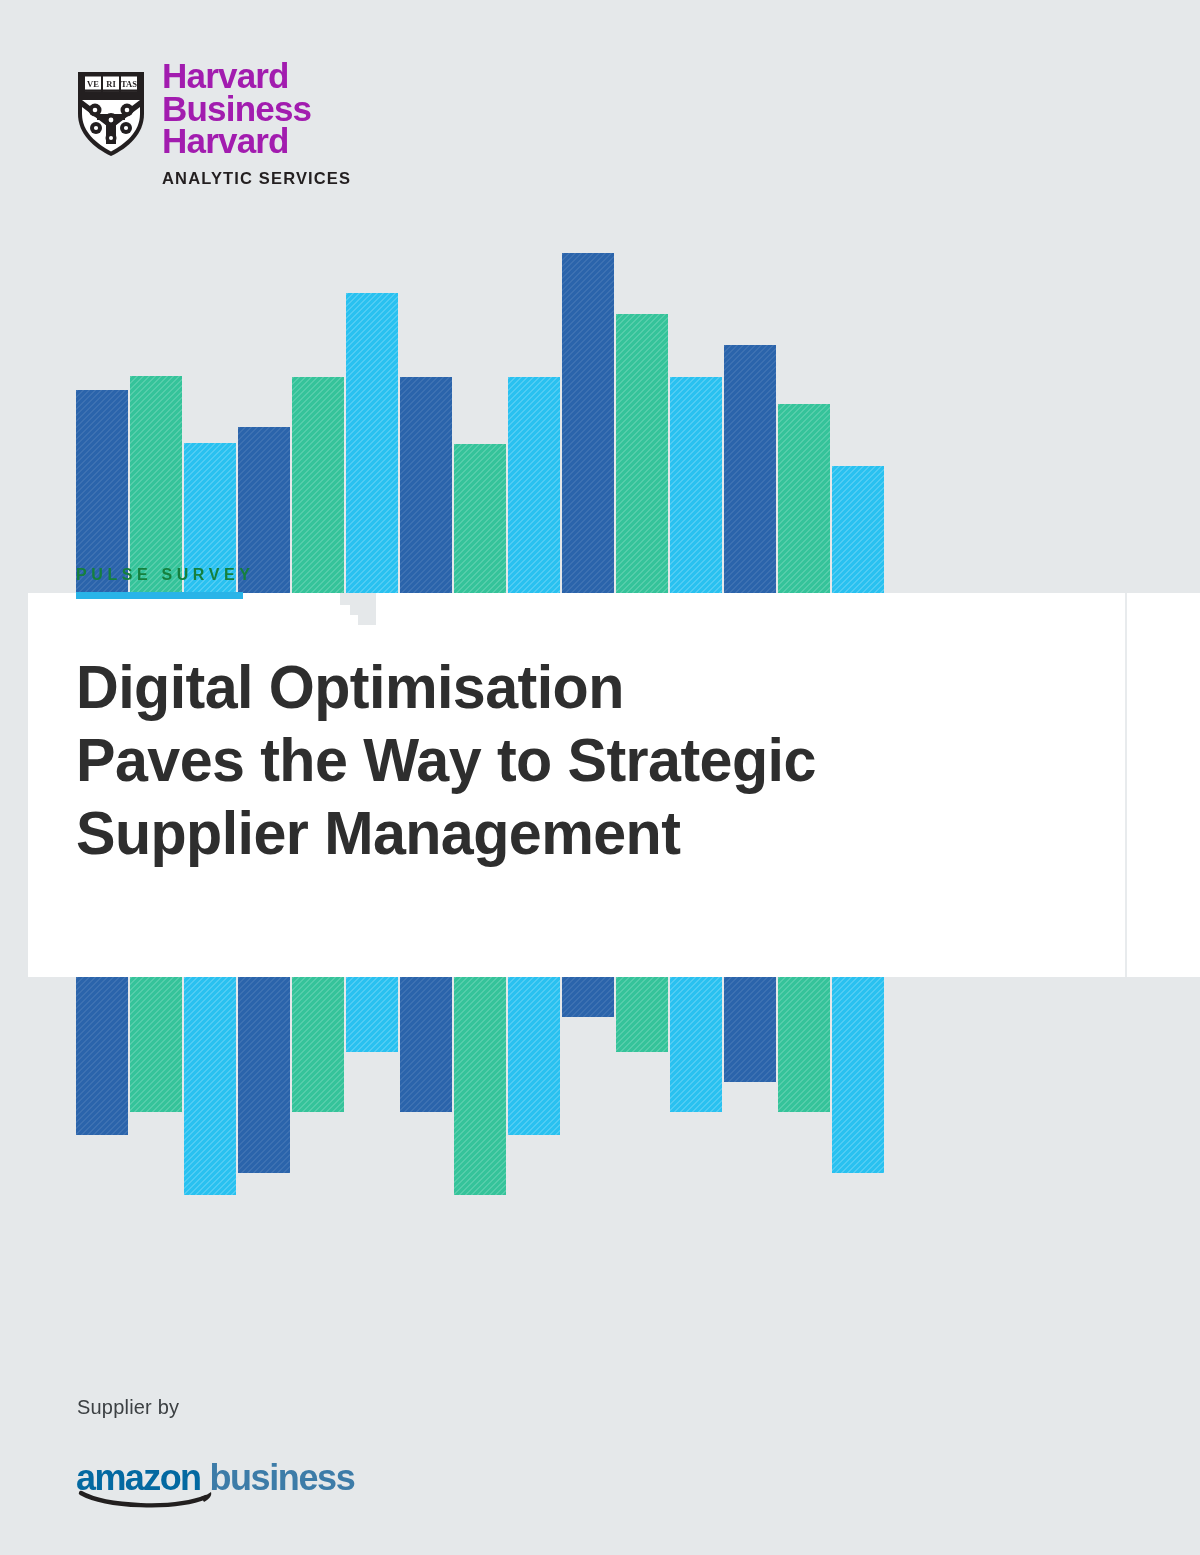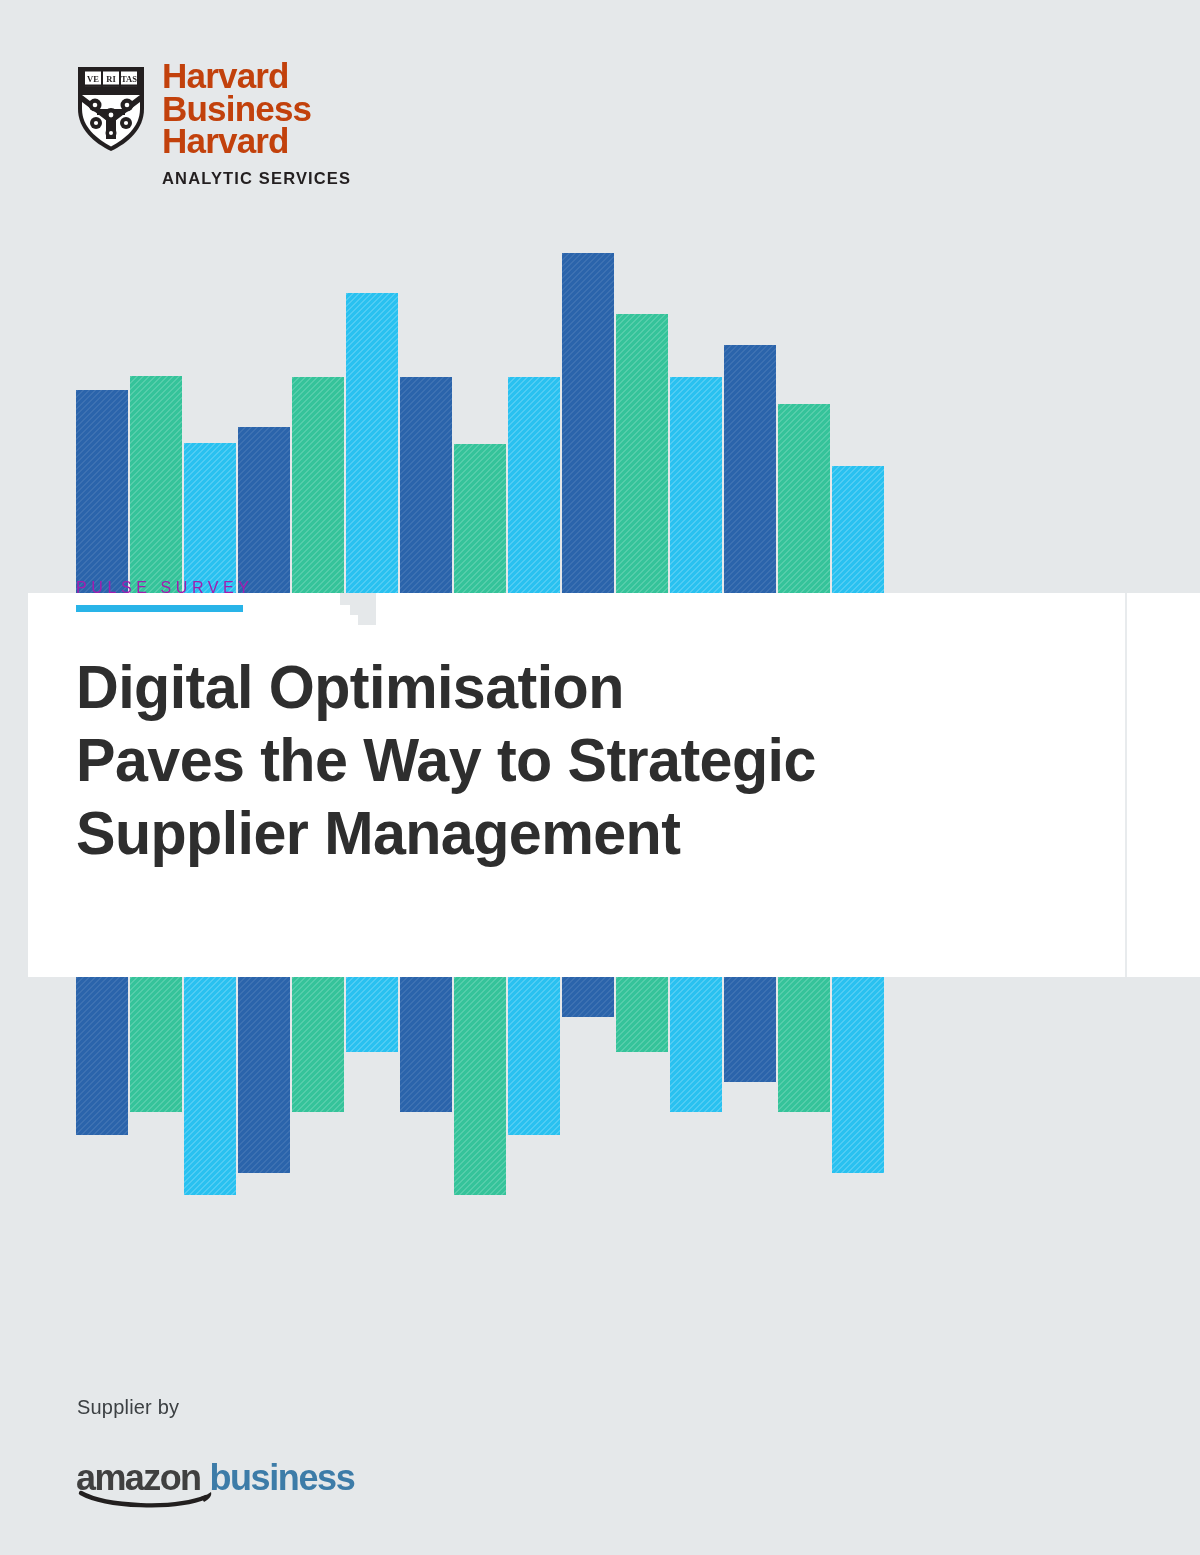--- a/index.html
+++ b/index.html
@@ -21,31 +21,31 @@
 
   
   #logo-block {
     position: absolute;
     left: 76px;
     top: 60px;
     display: flex;
     flex-direction: column;
     align-items: flex-start;
   }
-  #logo-row { display: flex; align-items: center; }
+  #logo-row { display: flex; align-items: flex-end; }
 
   #shield { width: 70px; height: 88px; flex: none; }
 
   #wordmark {
     margin-left: 16px;
     font-family: "Liberation Sans", sans-serif;
     font-weight: bold;
     font-size: 35px;
     line-height: 0.93;
-    color: #c2410c;
+    color: #a21caf;
     letter-spacing: -0.8px;
   }
   #wordmark div { display: block; }
 
   #logo-sub {
     margin-top: 11px;
     margin-left: 86px;
     font-size: 16.5px;
     font-weight: bold;
     letter-spacing: 1.15px;
@@ -107,25 +107,24 @@
 
   
   #eyebrow-wrap {
     position: absolute;
     left: 76px;
     top: 566px;
     z-index: 6;
   }
   #eyebrow-label {
     font-size: 16px;
-    font-weight: normal;
+    font-weight: bold;
     letter-spacing: 4.6px;
-    color: #a21caf;
+    color: #15803d;
     white-space: nowrap;
-    margin-top: 13px;
   }
   #eyebrow-rule {
     margin-top: 8px;
     width: 167px;
     height: 7px;
     background: #29b4e8;
   }
 
   
   #title {
@@ -160,21 +159,21 @@
     top: 1460px;
     display: flex;
     align-items: flex-start;
   }
   #amazon-mark { position: relative; }
   #amazon-word {
     font-family: "Liberation Sans", sans-serif;
     font-weight: bold;
     font-size: 36px;
     letter-spacing: -1.6px;
-    color: #404040;
+    color: #0369a1;
     line-height: 1;
   }
   #amazon-smile {
     position: absolute;
     left: 2px;
     top: 30px;
     width: 148px;
     height: 20px;
   }
   #business-word {

